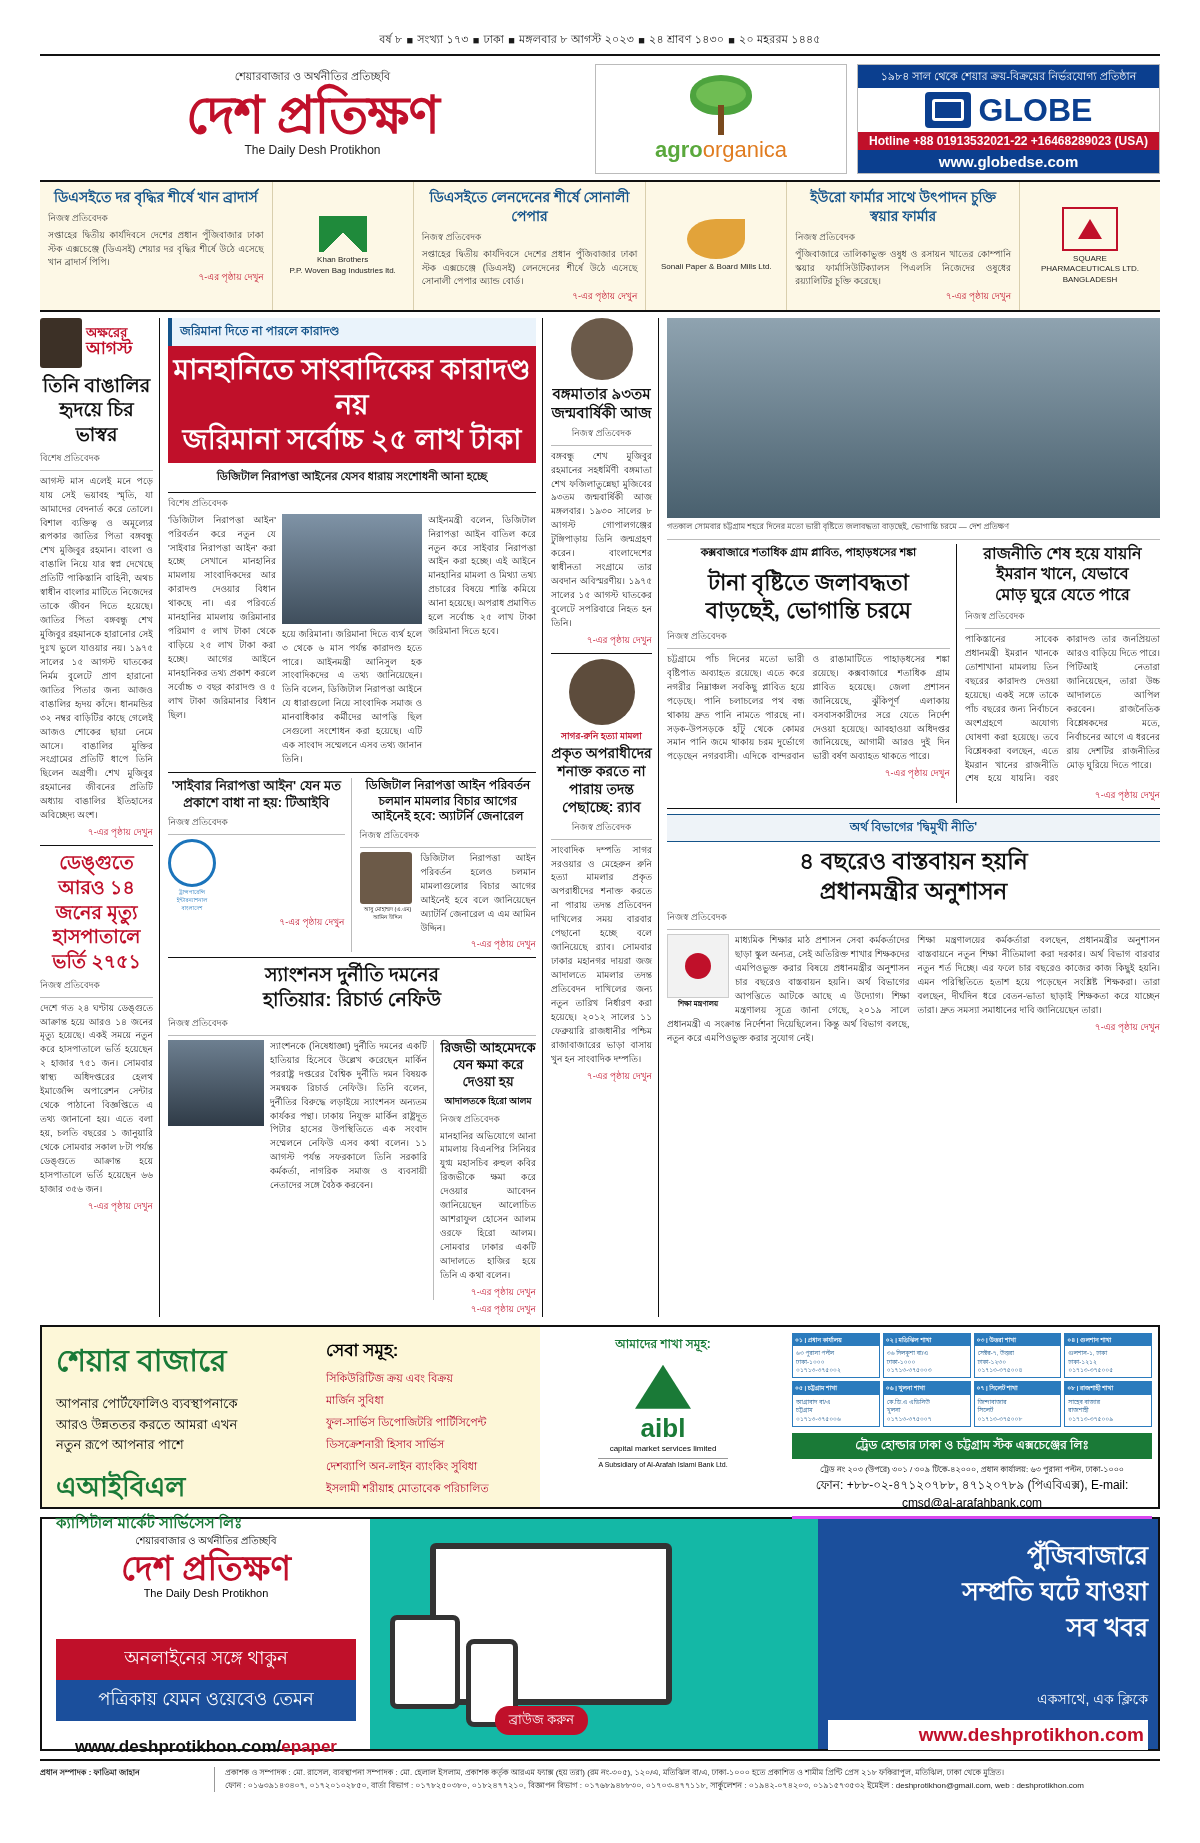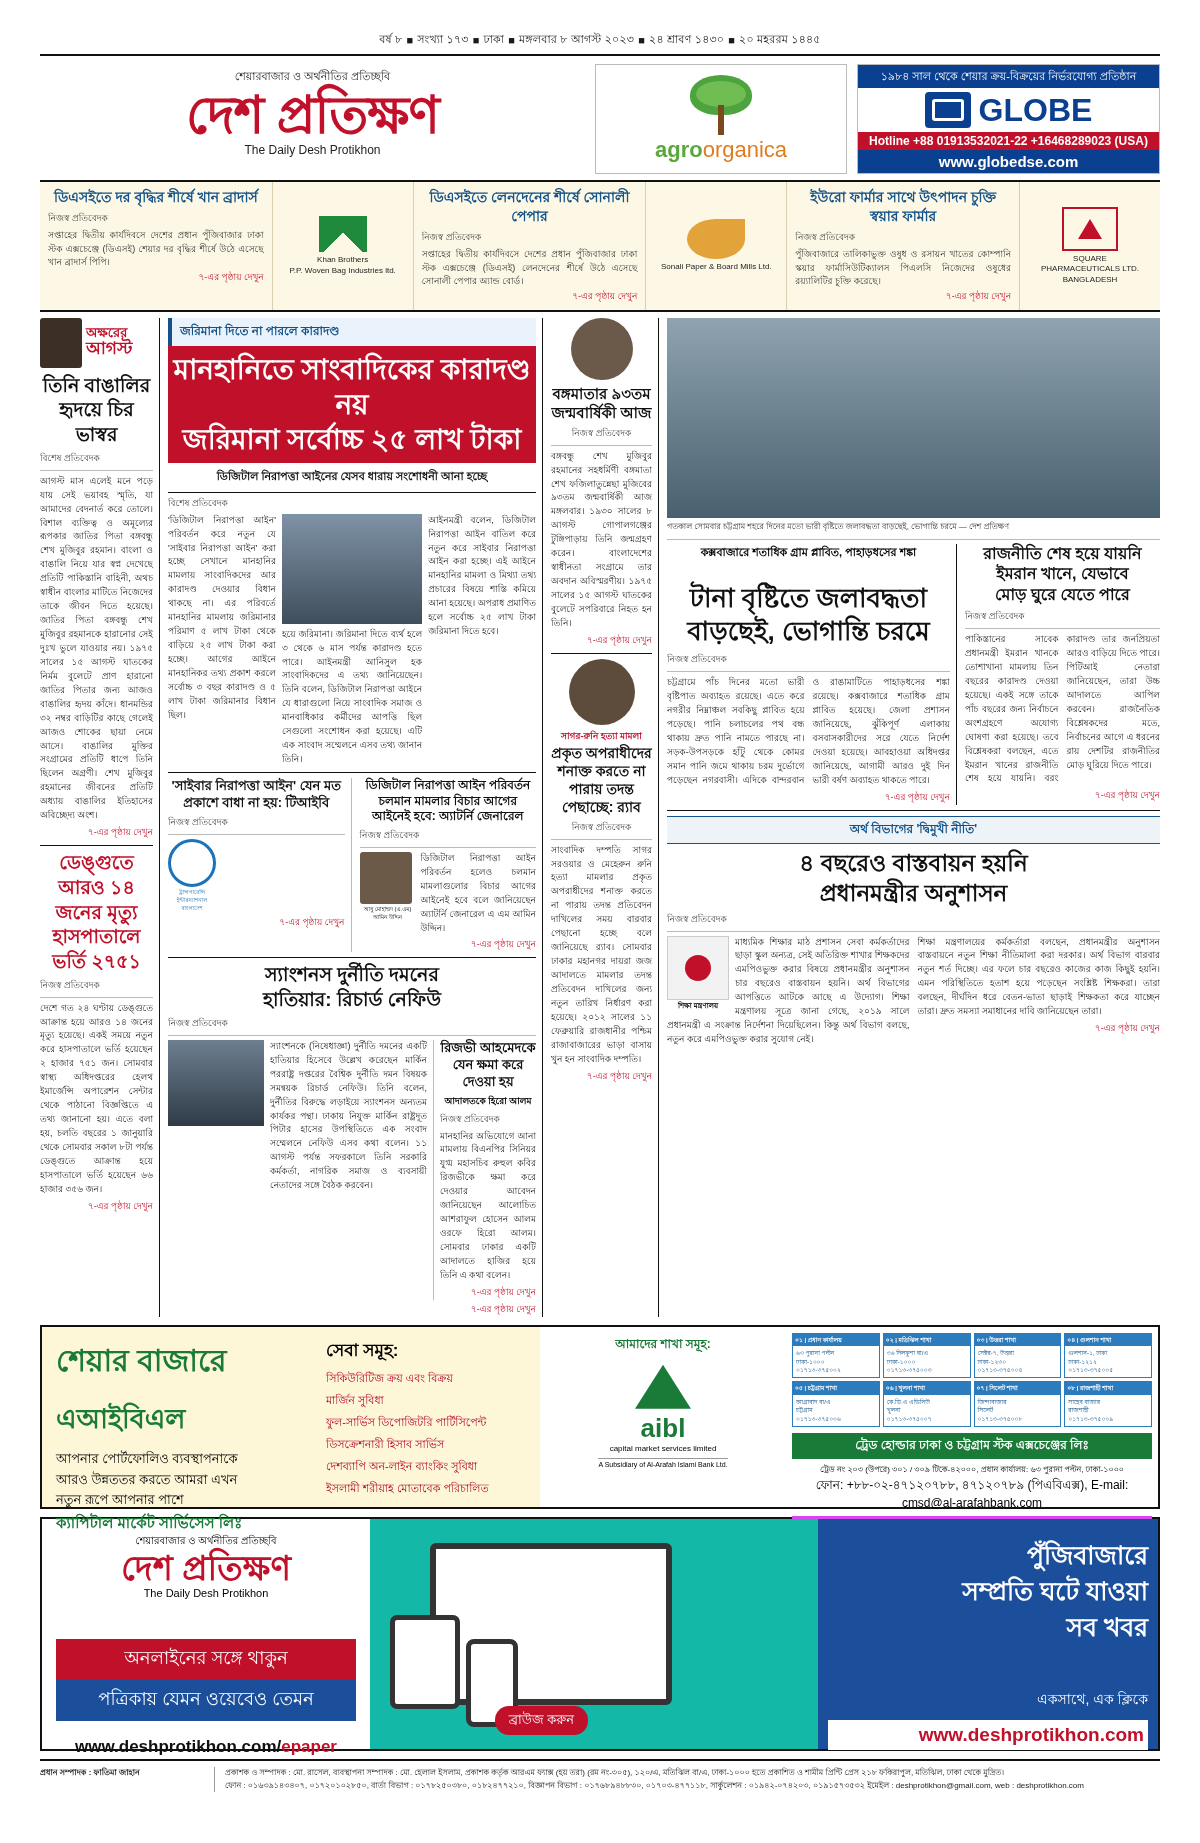--- a/index.html
+++ b/index.html
@@ -264,21 +264,21 @@
       <div class="more">৭-এর পৃষ্ঠায় দেখুন</div>
     </div>
 
     <div class="col" style="flex:1">
       <div class="photo" style="height:200px;background:linear-gradient(#8fa3b0,#49606e)"></div>
       <div class="cap">গতকাল সোমবার চট্টগ্রাম শহরে দিনের মতো ভারী বৃষ্টিতে জলাবদ্ধতা বাড়ছেই, ভোগান্তি চরমে  —  দেশ প্রতিক্ষণ</div>
       <div class="thin"></div>
       <div style="display:flex;gap:8px">
         <div style="flex:1.45;border-right:1px solid #111;padding-right:6px">
           <div class="center" style="font-size:11px;font-weight:bold">কক্সবাজারে শতাধিক গ্রাম প্লাবিত, পাহাড়ধসের শঙ্কা</div>
-          <div class="sec-head" style="font-size:26px;margin-top:19px">
+          <div class="sec-head" style="font-size:22px;margin-top:6px">
             <div>টানা বৃষ্টিতে জলাবদ্ধতা</div>
             <div>বাড়ছেই, ভোগান্তি চরমে</div>
           </div>
           <div class="hl">নিজস্ব প্রতিবেদক</div>
           <div class="thin"></div>
           <div class="body" style="column-count:2;column-gap:8px">চট্টগ্রামে পাঁচ দিনের মতো ভারী বৃষ্টিপাত অব্যাহত রয়েছে। এতে করে নগরীর নিম্নাঞ্চল সবকিছু প্লাবিত হয়ে পড়েছে। পানি চলাচলের পথ বন্ধ থাকায় দ্রুত পানি নামতে পারছে না। সড়ক-উপসড়কে হাঁটু থেকে কোমর সমান পানি জমে থাকায় চরম দুর্ভোগে পড়েছেন নগরবাসী। এদিকে বান্দরবান ও রাঙামাটিতে পাহাড়ধসের শঙ্কা রয়েছে। কক্সবাজারে শতাধিক গ্রাম প্লাবিত হয়েছে। জেলা প্রশাসন জানিয়েছে, ঝুঁকিপূর্ণ এলাকায় বসবাসকারীদের সরে যেতে নির্দেশ দেওয়া হয়েছে। আবহাওয়া অধিদপ্তর জানিয়েছে, আগামী আরও দুই দিন ভারী বর্ষণ অব্যাহত থাকতে পারে।</div>
           <div class="more">৭-এর পৃষ্ঠায় দেখুন</div>
         </div>
         <div style="flex:1">
           <div class="sec-head" style="font-size:16px">
@@ -317,26 +317,26 @@
         </div>
       </div>
     </div>
   </div>
 
   <div class="ad-aibl">
     <div class="l">
       <div style="display:flex;gap:14px">
         <div style="flex:1">
           <div class="ad-yellow-h">শেয়ার বাজারে</div>
-          <div style="font-size:27px;font-weight:bold;color:#1a7a37;margin-top:10px">এআইবিএল</div>
           <div style="font-size:13px;line-height:1.6;margin-top:6px">
             <div>আপনার পোর্টফোলিও ব্যবস্থাপনাকে</div>
             <div>আরও উন্নততর করতে আমরা এখন</div>
             <div>নতুন রূপে আপনার পাশে</div>
           </div>
+          <div style="font-size:27px;font-weight:bold;color:#1a7a37;margin-top:10px">এআইবিএল</div>
           <div style="font-size:15px;font-weight:bold;color:#1a7a37">ক্যাপিটাল মার্কেট সার্ভিসেস লিঃ</div>
         </div>
         <div style="flex:0 0 200px">
           <div style="font-size:17px;font-weight:bold;margin-bottom:5px">সেবা সমূহ:</div>
           <div class="li">সিকিউরিটিজ ক্রয় এবং বিক্রয়</div>
           <div class="li">মার্জিন সুবিধা</div>
           <div class="li">ফুল-সার্ভিস ডিপোজিটরি পার্টিসিপেন্ট</div>
           <div class="li">ডিসক্রেশনারী হিসাব সার্ভিস</div>
           <div class="li">দেশব্যাপি অন-লাইন ব্যাংকিং সুবিধা</div>
           <div class="li">ইসলামী শরীয়াহ মোতাবেক পরিচালিত</div>

